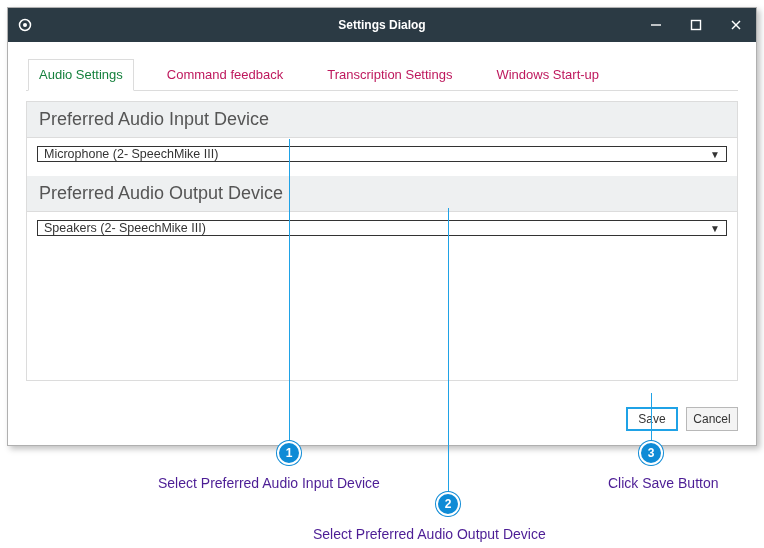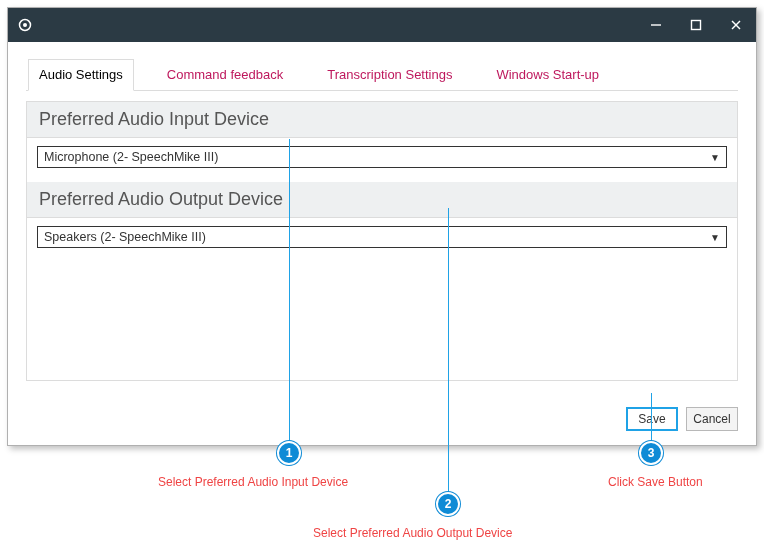--- a/index.html
+++ b/index.html
@@ -60,42 +60,42 @@
     padding: 7px 10px 8px 10px;
     font-size: 13px;
     color: #be185d;
     cursor: pointer;
     position: relative;
     top: 1px;
     border: 1px solid transparent;
     border-bottom: none;
   }
   .tab.active {
-    color: #000000;
+    color: #15803d;
     border: 1px solid #dcdcdc;
     border-bottom: 1px solid #fff;
     background: #fff;
   }
   .panel {
     border: 1px solid #dcdcdc;
     background: #fff;
     padding: 0;
     height: 280px;
   }
   .section-header {
     background: #eef0f1;
     border-bottom: 1px solid #dcdcdc;
     padding: 7px 12px;
     font-size: 18px;
     color: #555;
   }
   .section-body { padding: 8px 10px 14px 10px; }
   .dropdown {
     width: 100%;
-    height: 22px;
+    height: 16px;
     border: 1px solid #333;
     background: #fff;
     display: flex;
     align-items: center;
     padding: 0 6px;
     font-size: 12.5px;
     position: relative;
   }
   .dropdown .caret {
     margin-left: auto;
@@ -134,38 +134,39 @@
     background: #0e8bd6;
     border: 2px solid #fff;
     border-radius: 50%;
     color: #fff;
     display: flex; align-items: center; justify-content: center;
     font-weight: 600; font-size: 12px;
     box-shadow: 0 0 0 1px #0e8bd6;
   }
   .callout-label {
     position: absolute;
-    font-size: 12px;
-    color: #ef4444;
+    font-size: 14px;
+    color: #4c1d95;
     text-align: right;
     white-space: nowrap;
   }
 </style>
 </head>
 <body>
 
 <div class="outer">
 
   <div class="titlebar">
     <div class="title-icon">
       <svg width="14" height="14" viewBox="0 0 14 14">
           <circle cx="7" cy="7" r="5.5" fill="none" stroke="#fff" stroke-width="1.5"></circle>
           <circle cx="7" cy="7" r="2" fill="#fff"></circle>
         </svg>
     </div>
+    <div class="title-text">Settings Dialog</div>
     <div class="win-controls">
       <div class="win-btn">
         <svg width="12" height="12">
             <line x1="1" y1="6" x2="11" y2="6" stroke="#fff" stroke-width="1.4"></line>
           </svg>
       </div>
       <div class="win-btn">
         <svg width="12" height="12">
             <rect x="1.5" y="1.5" width="9" height="9" fill="none" stroke="#fff" stroke-width="1.4"></rect>
           </svg>

